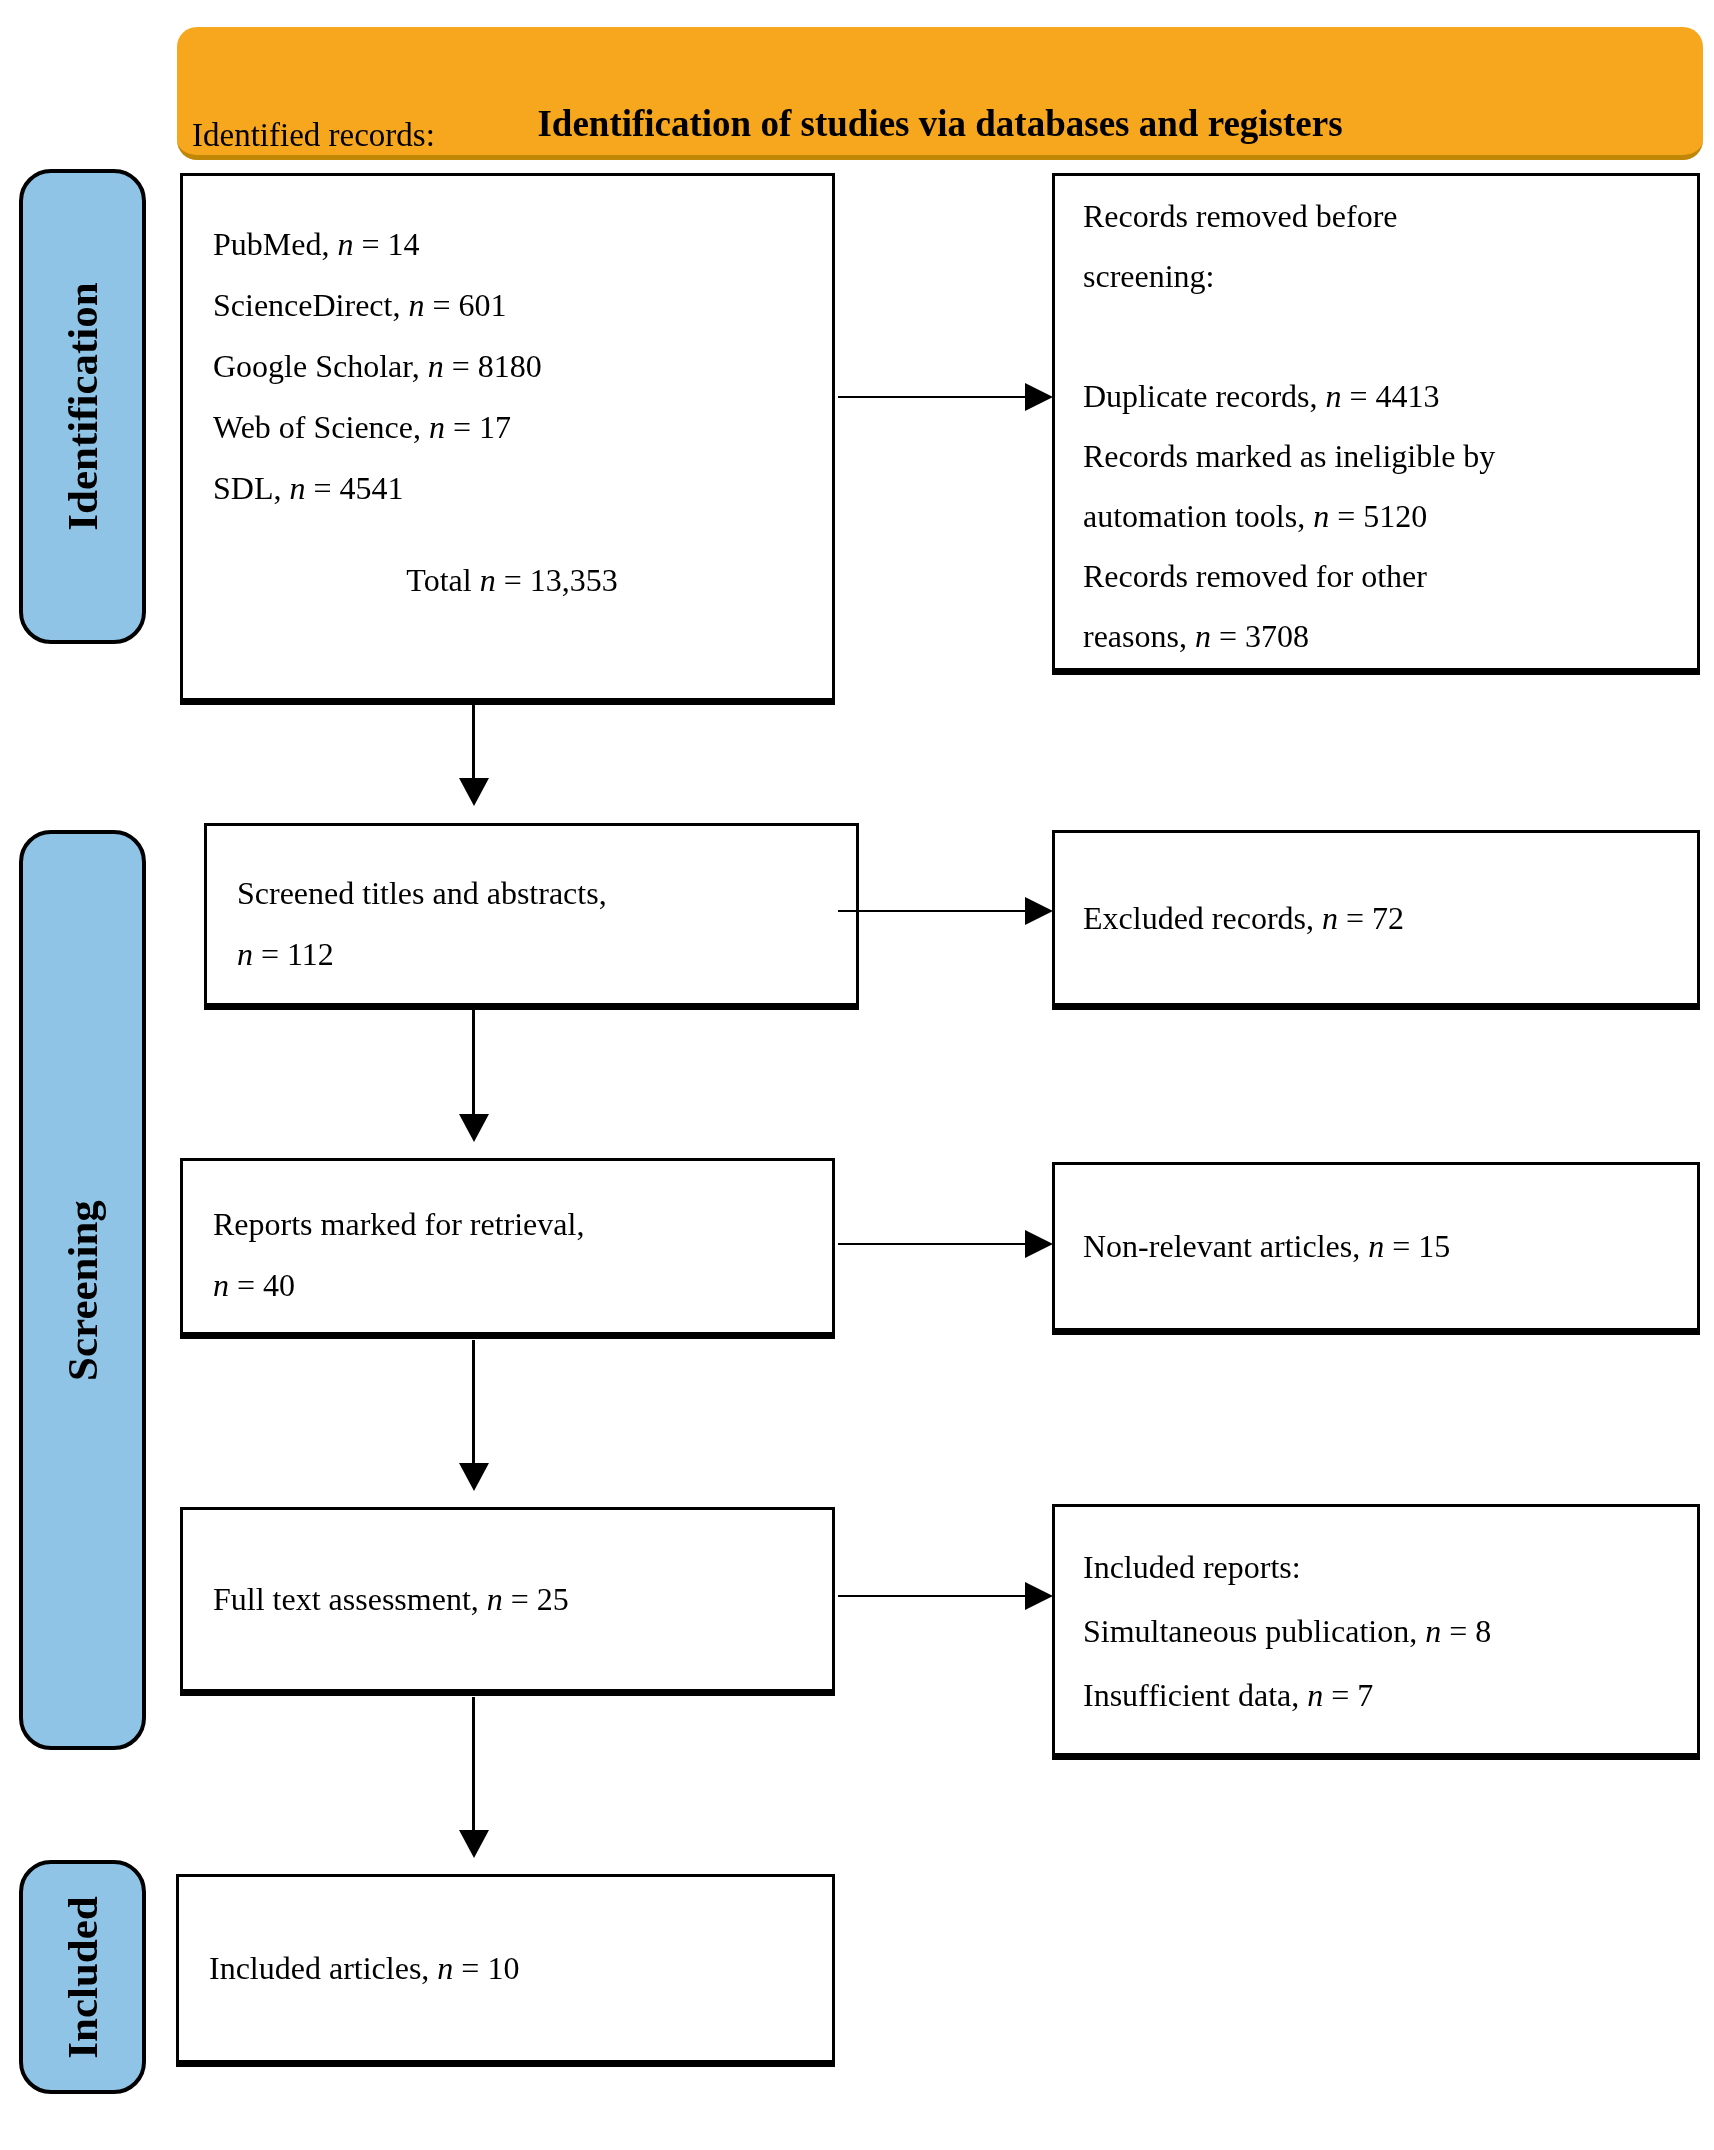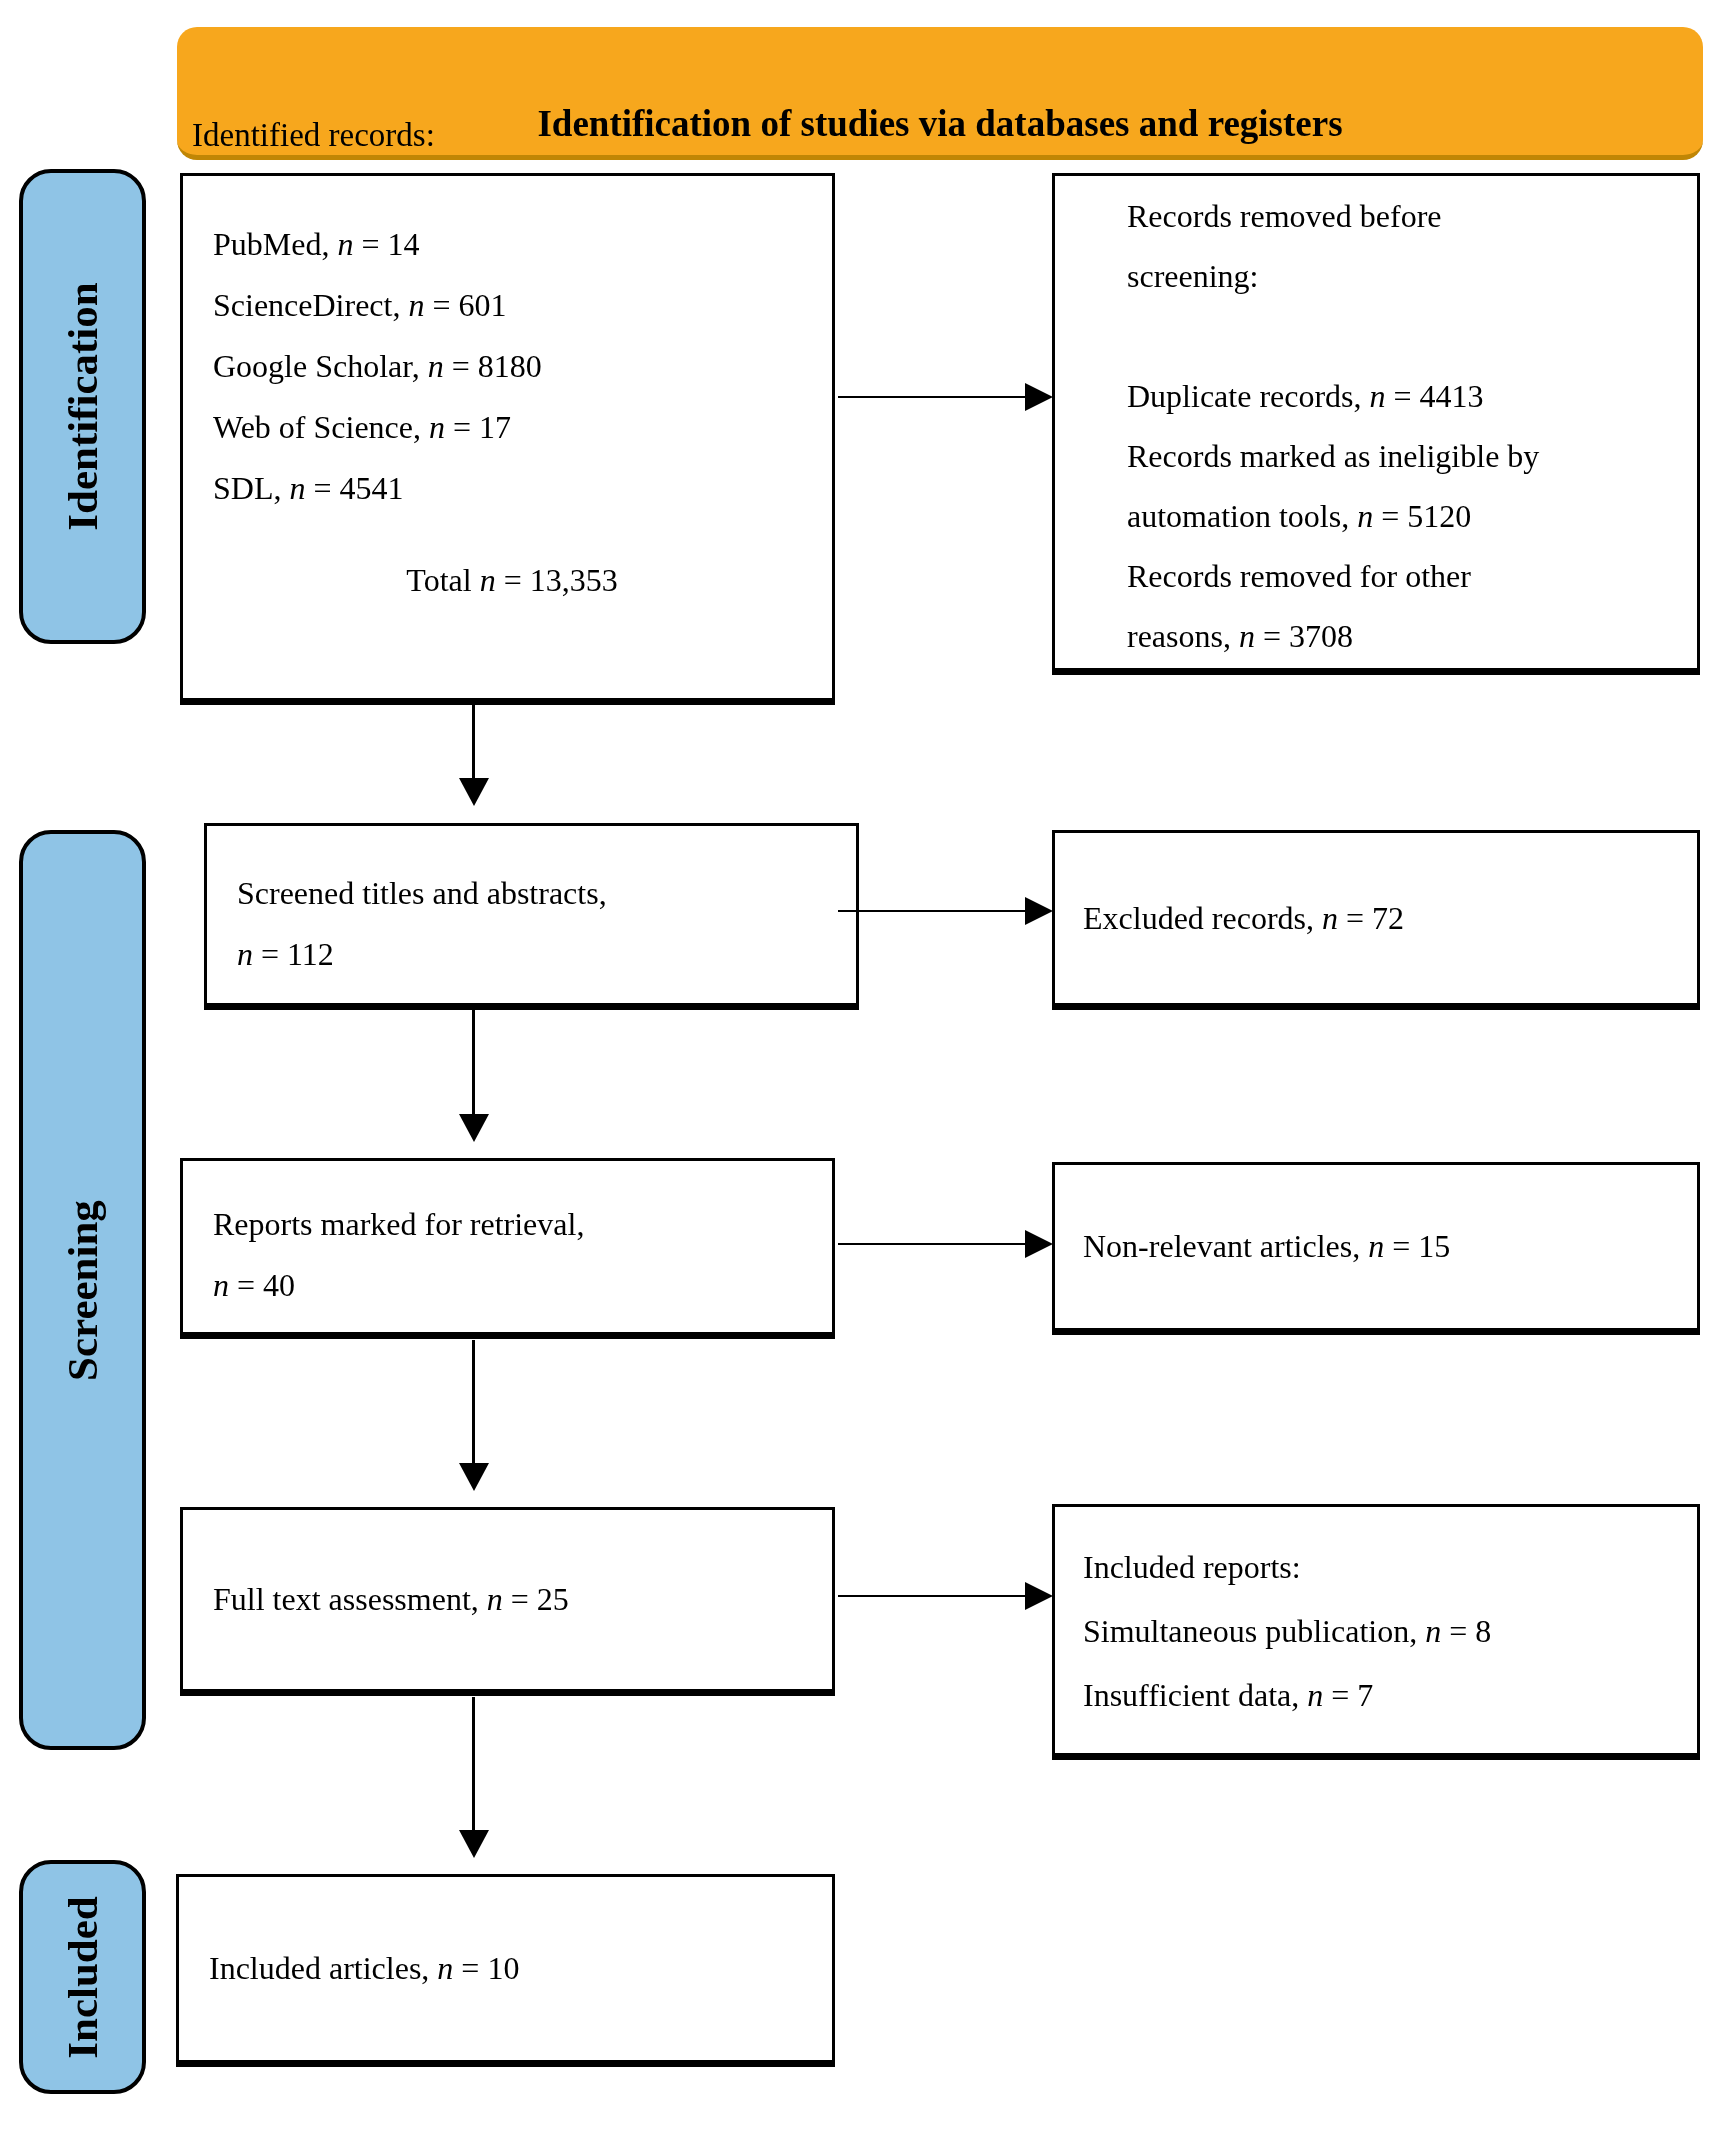--- a/index.html
+++ b/index.html
@@ -48,21 +48,21 @@
     box-sizing:border-box;
     background:#fff;
     border:3.2px solid #000;
     border-bottom-width:7.5px;
     font-size:32px;
   }
   .box .line{line-height:61px;}
   .box .line:empty::before{content:"\00a0";}
   .box-identified{left:180px;top:173px;width:655px;height:532px;padding:38px 21px 0 30px;}
   .box-removed{left:1052px;top:173px;width:648px;height:502px;padding:9.6px 16px 0 28px;}
-  .box-removed .line{line-height:60px;margin-left:44px;}
+  .box-removed .line{line-height:60px;}
   .box-screened{left:180px;top:823px;width:655px;height:187px;padding:37px 21px 0 30px;margin-left:24px;}
   .box-excluded-records{left:1052px;top:830px;width:648px;height:180px;display:flex;align-items:center;padding:0 16px 0 28px;}
   .box-retrieval{left:180px;top:1158px;width:655px;height:181px;padding:33px 21px 0 30px;}
   .box-non-relevant{left:1052px;top:1162px;width:648px;height:173px;display:flex;align-items:center;padding:0 16px 0 28px;}
   .box-full-text{left:180px;top:1507px;width:655px;height:189px;display:flex;align-items:center;padding:0 21px 0 30px;}
   .box-excluded-reports{left:1052px;top:1504px;width:648px;height:256px;padding:28px 16px 0 28px;}
   .box-excluded-reports .line{line-height:64px;}
   .box-included{left:176px;top:1874px;width:659px;height:193px;display:flex;align-items:center;padding:0 21px 0 30px;}
   .total-line{text-align:center;margin-top:31px;}
   

